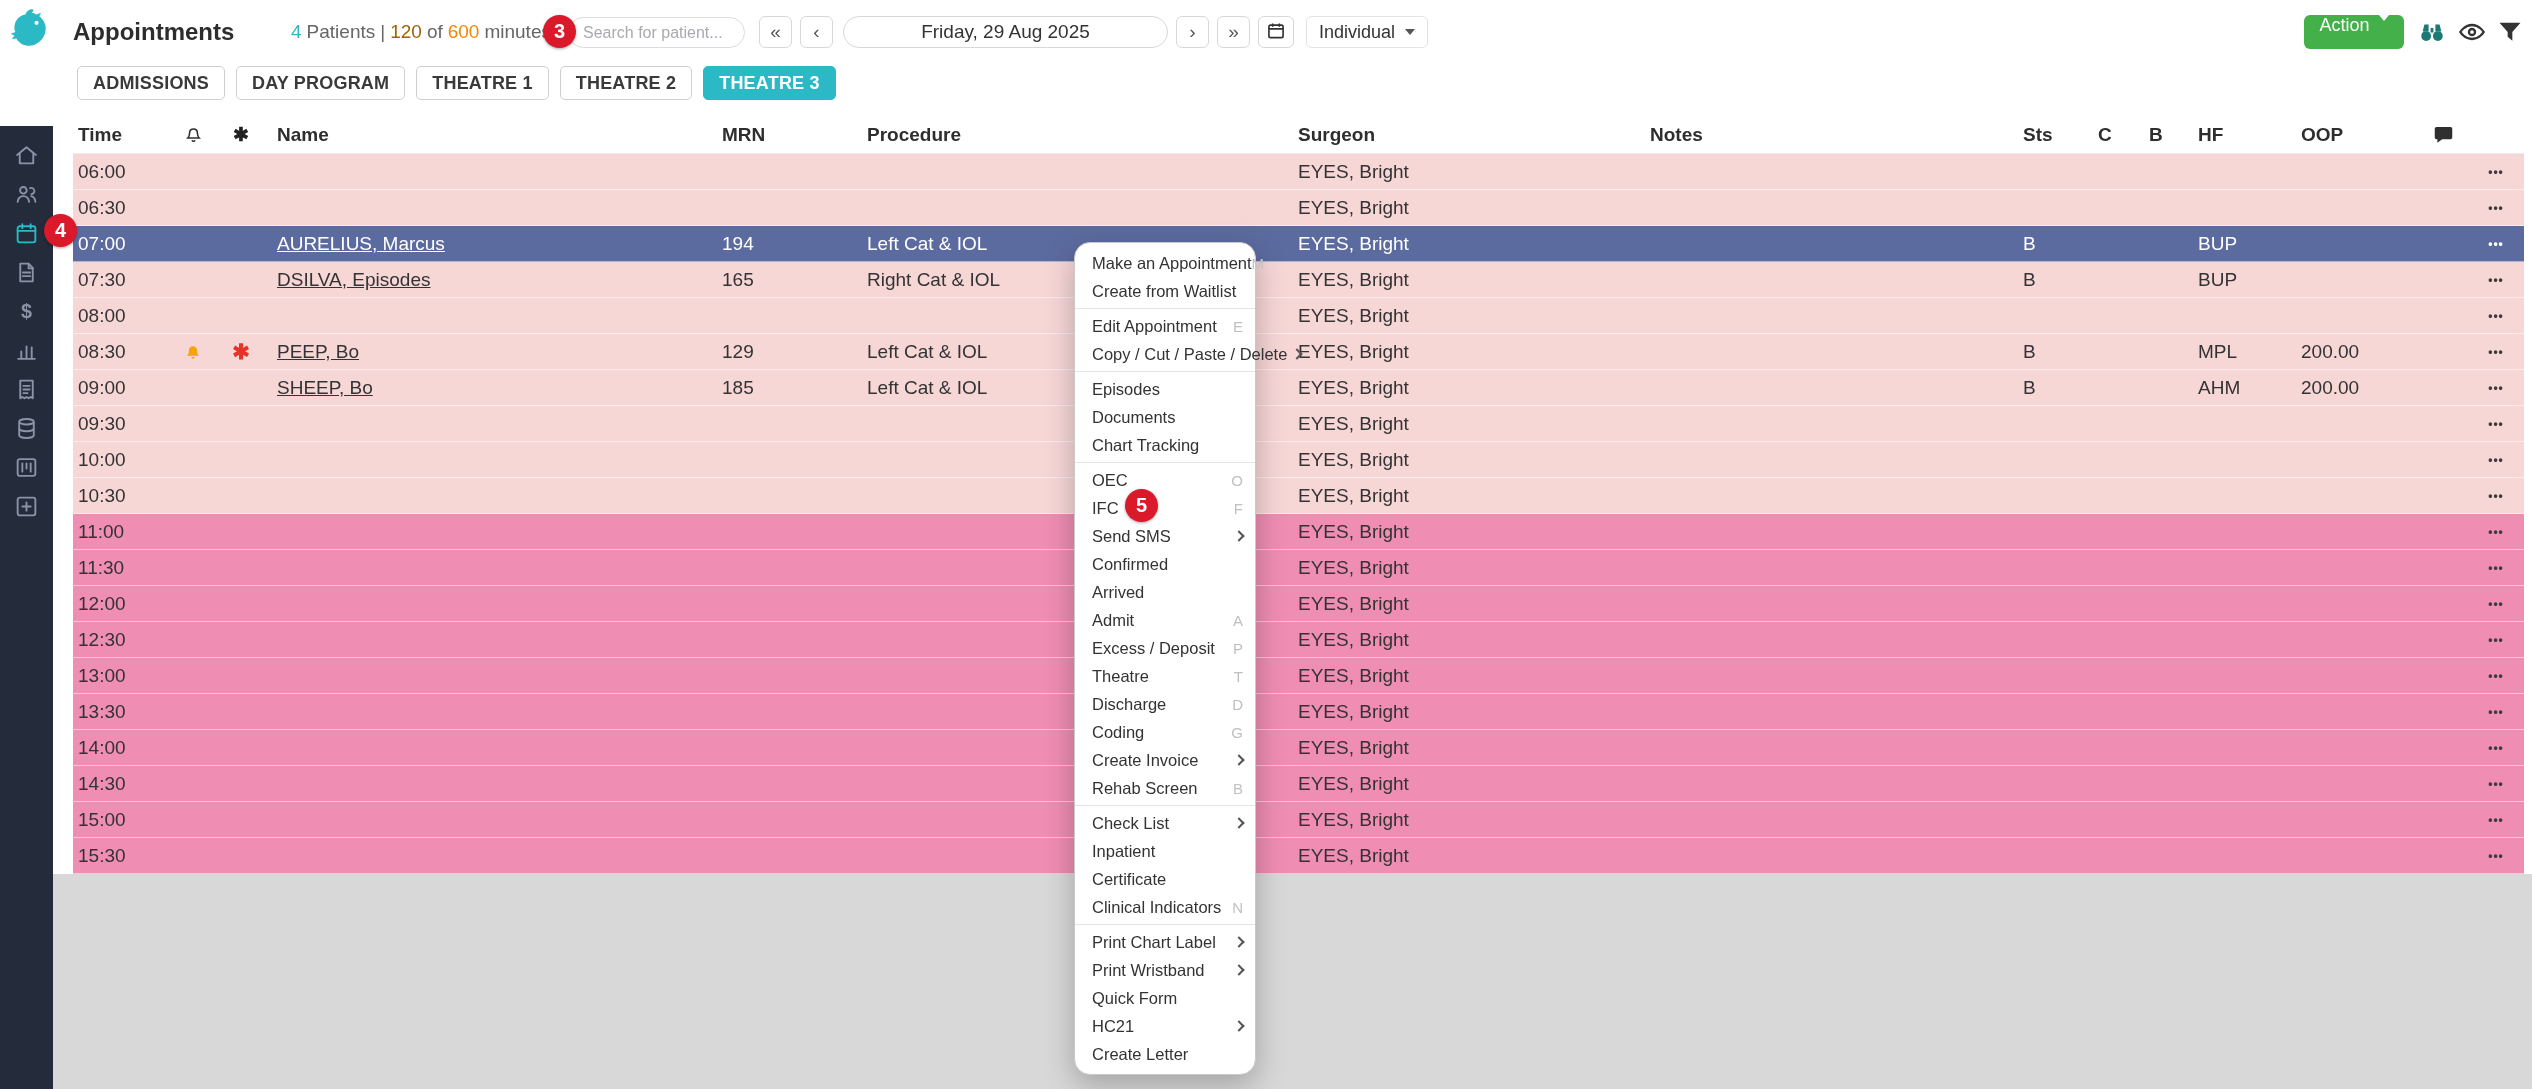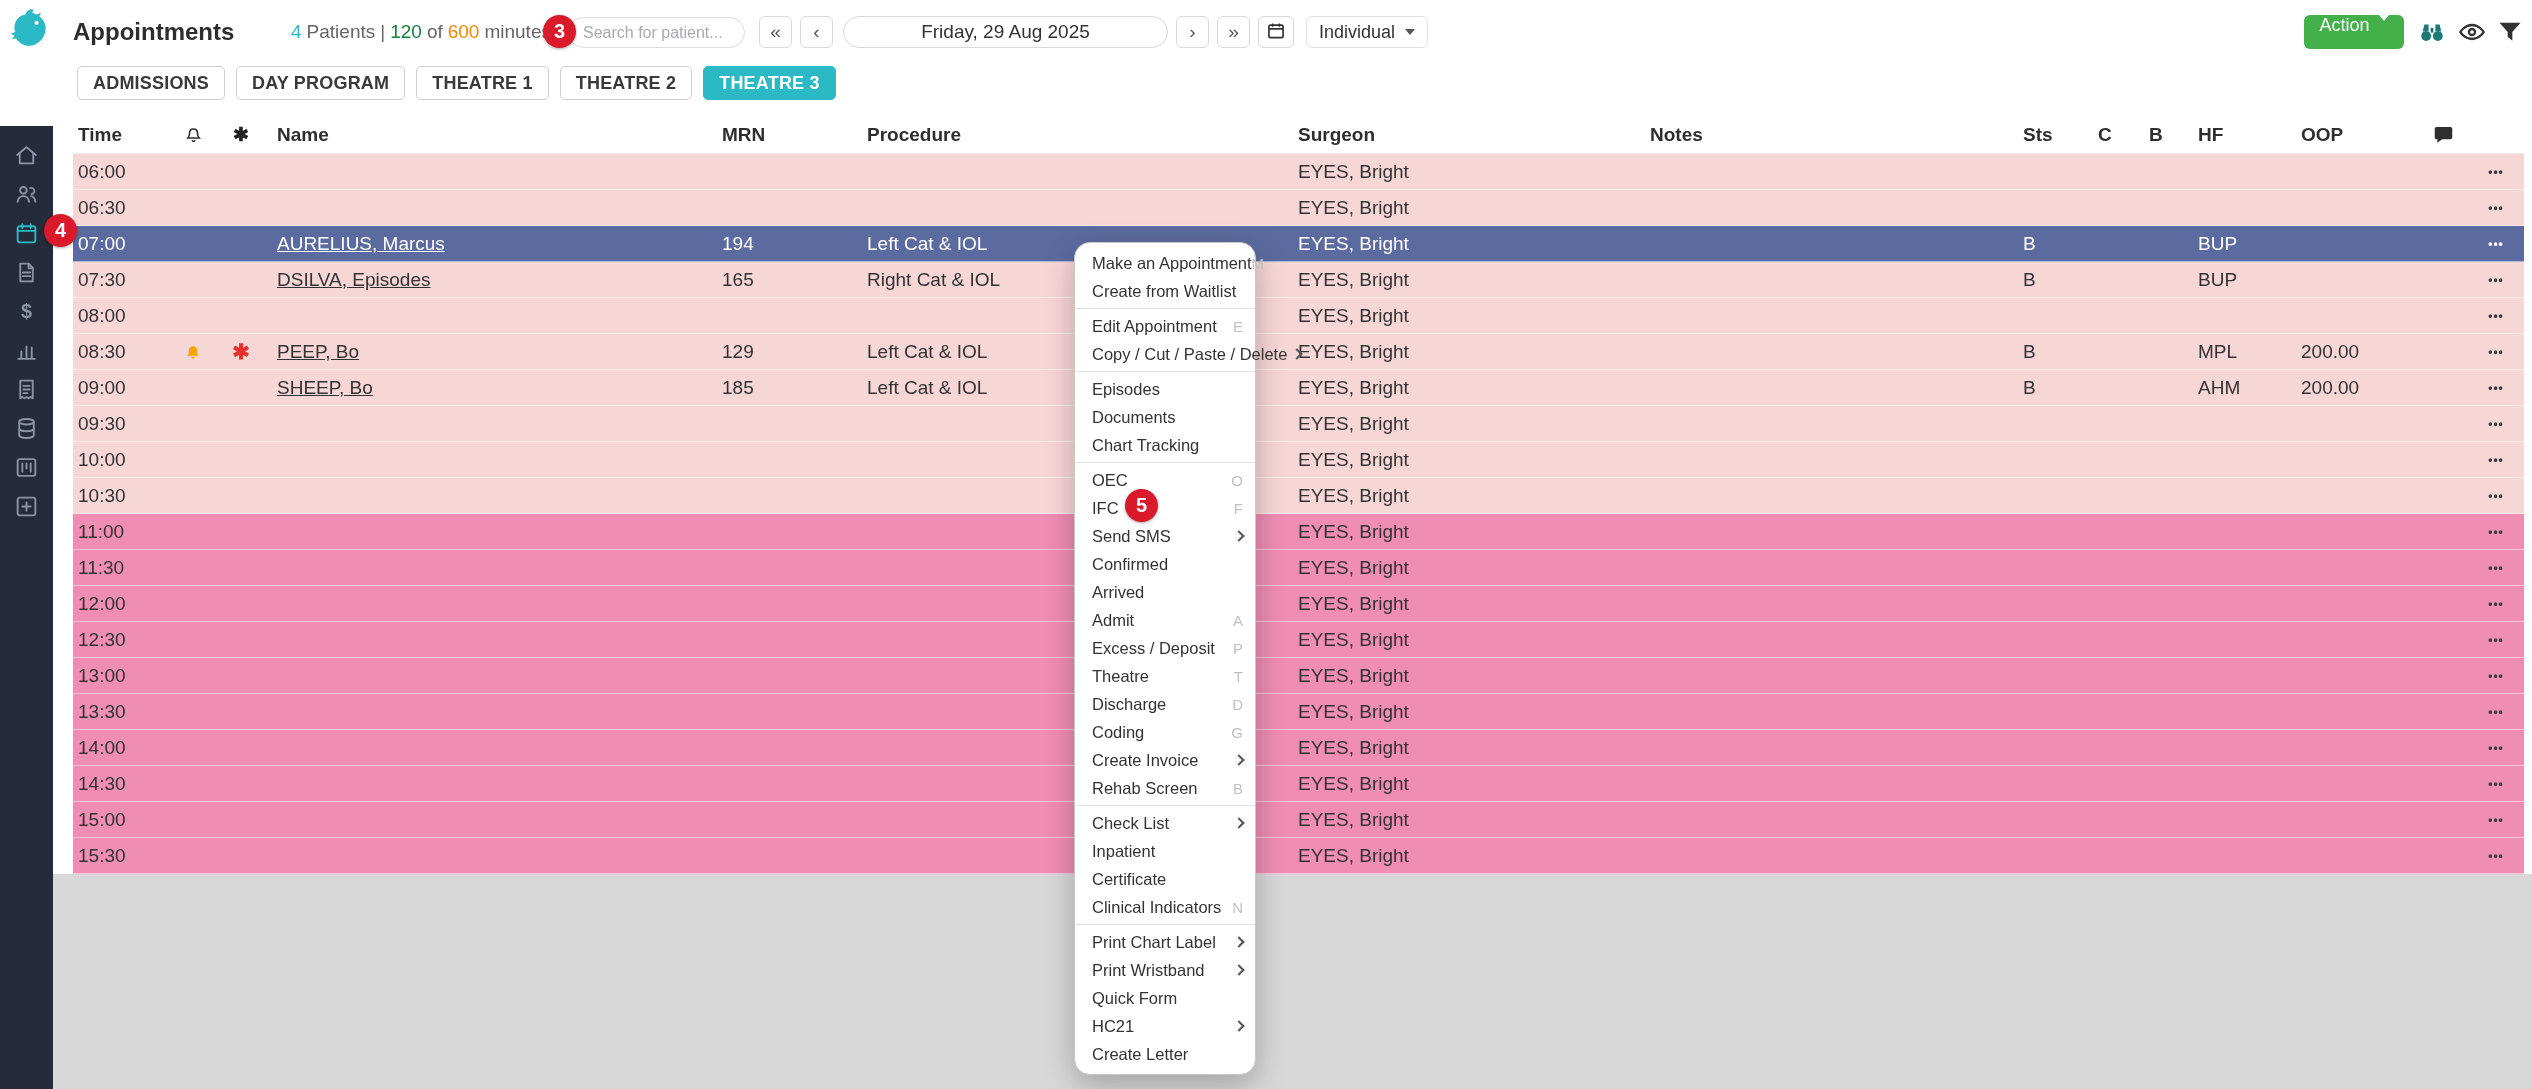--- a/index.html
+++ b/index.html
@@ -8,21 +8,21 @@
 
   
   .topbar{position:absolute;left:0;top:0;width:2532px;height:64px;background:#fff;z-index:10}
   .topbar>*{position:absolute}
   .logo{left:8px;top:4px;width:46px;height:56px}
   .logo svg{width:100%;height:100%}
   .title{left:73px;top:0;line-height:64px;font-size:24px;font-weight:700;color:#2d2d2d;white-space:nowrap}
   .stats{left:291px;top:0;line-height:64px;font-size:19px;color:#666;white-space:nowrap}
   .stats span{margin-right:5px}
   .st-teal{color:var(--accent,#1ba8c4);font-weight:400}
-  .st-blue{color:#15803d}
+  .st-blue{color:#a16207}
   .st-orange{color:#ef8a00}
   .search{left:568px;top:17px;width:177px;height:31px;border:1px solid #dcdcdc;border-radius:16px;padding:0 14px;font-size:16px;color:#333;outline:none;font-family:inherit}
   .search::placeholder{color:#a9a9b0}
   .navbtn{height:32px;width:33px;top:16px;background:#fff;border:1px solid #d8d8d8;border-radius:6px;font-size:19px;color:#555;cursor:pointer;display:flex;align-items:center;justify-content:center;font-family:inherit}
   .b-first{left:759px}.b-prev{left:800px}.b-next{left:1176px}.b-last{left:1217px}
   .datebtn{left:843px;top:16px;width:325px;height:32px;background:#fff;border:1px solid #d8d8d8;border-radius:16px;font-size:19px;color:#333;cursor:pointer;font-family:inherit}
   .calbtn{left:1258px;top:16px;width:36px;height:32px;background:#fff;border:1px solid #d8d8d8;border-radius:6px;cursor:pointer;display:flex;align-items:center;justify-content:center}
   .calbtn svg{width:20px;height:20px}
   .viewsel{left:1306px;top:16px;height:32px;padding:0 12px;border:1px solid #e2e2e2;border-radius:6px;display:flex;align-items:center;gap:10px;font-size:18px;color:#333;cursor:pointer;background:#fff}
   .chev{width:0;height:0;border-left:5px solid transparent;border-right:5px solid transparent;border-top:6px solid #555}

